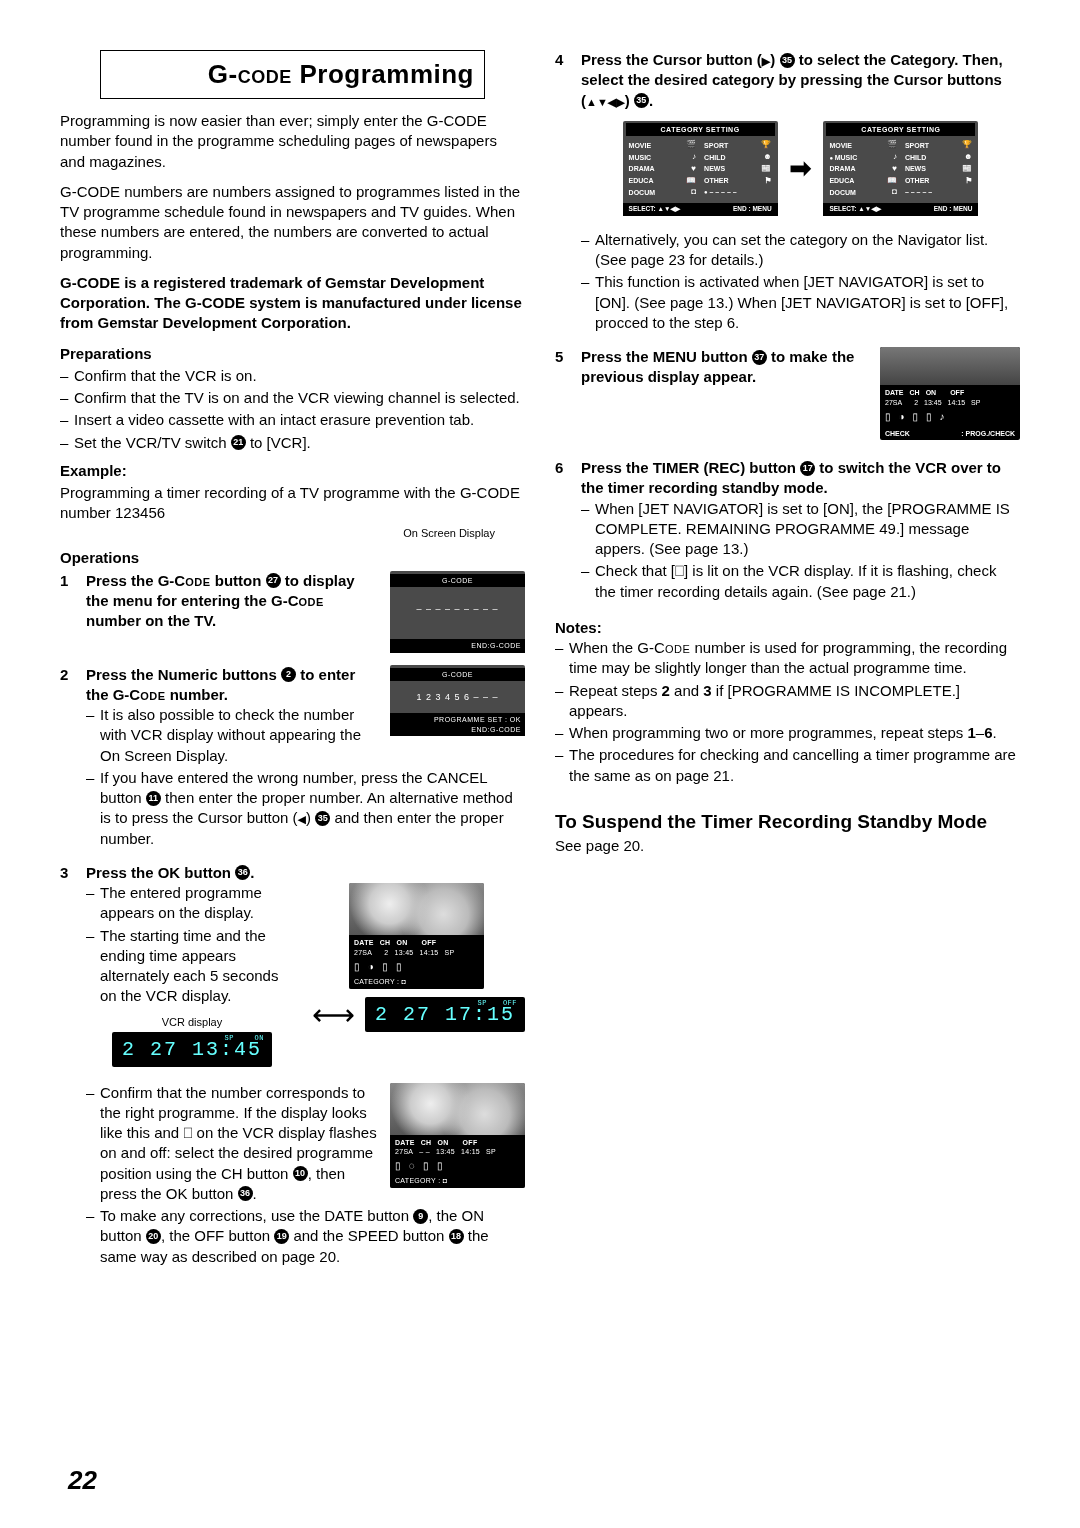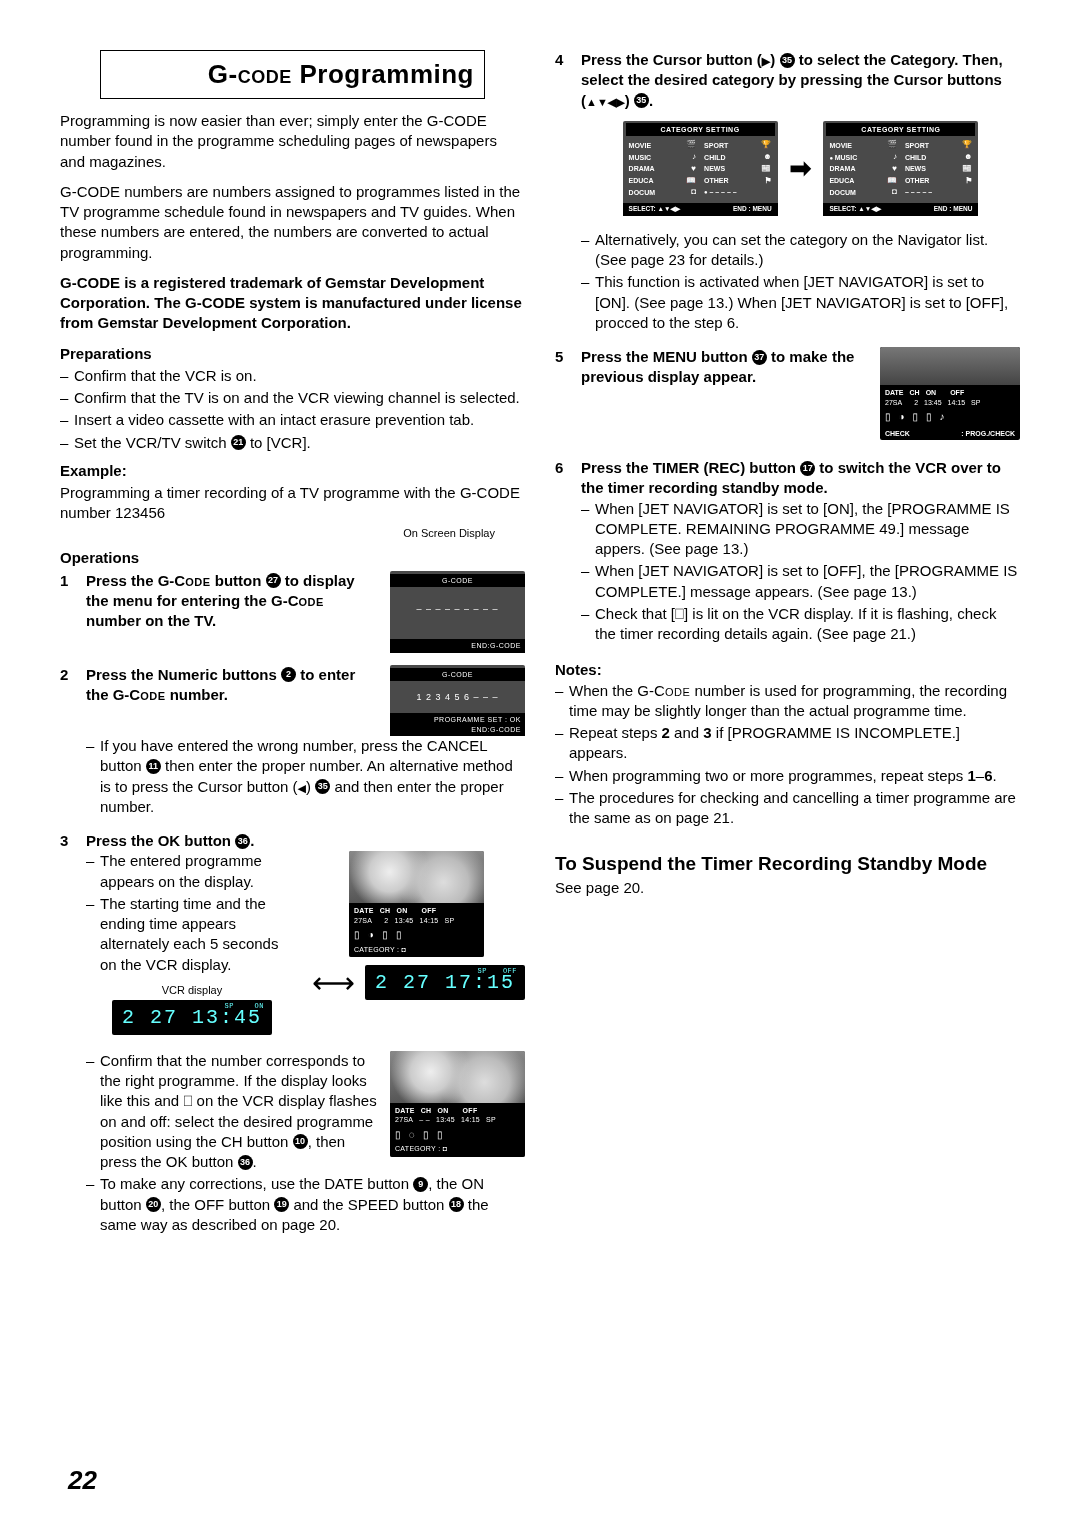--- a/index.html
+++ b/index.html
@@ -168,20 +168,23 @@
           </div>
         </div>
       </li>
 
       <li>
         <div class="num">2</div>
         <div class="body">
           <div class="row-flex">
             <div class="txt">
               <div class="bold">Press the Numeric buttons <span class="ref">2</span> to enter the G-C<span class="sc">ode</span> number.</div>
+              <ul class="dash">
+                <li>It is also possible to check the number with VCR display without appearing the On Screen Display.</li>
+              </ul>
             </div>
             <div class="osd">
               <div class="bar center">G-CODE</div>
               <div class="mid">1 2 3 4 5 6 – – –</div>
               <div class="bar" style="flex-direction:column; align-items:flex-end; gap:0;">
                 <span>PROGRAMME  SET : OK</span>
                 <span>END:G-CODE</span>
               </div>
             </div>
           </div>
@@ -448,21 +451,20 @@
           </div>
         </div>
       </li>
 
       <li style="margin-top:18px;">
         <div class="num">6</div>
         <div class="body">
           <div class="bold">Press the TIMER (REC) button <span class="ref">17</span> to switch the VCR over to the timer recording standby mode.</div>
           <ul class="dash">
             <li>When [JET NAVIGATOR] is set to [ON], the [PROGRAMME IS COMPLETE. REMAINING PROGRAMME 49.] message appers. (See page 13.)</li>
-            <li>When [JET NAVIGATOR] is set to [OFF], the [PROGRAMME IS COMPLETE.] message appears. (See page 13.)</li>
             <li>Check that [⎕] is lit on the VCR display. If it is flashing, check the timer recording details again. (See page 21.)</li>
           </ul>
         </div>
       </li>
     </ol>
 
     <div class="notes-head">Notes:</div>
     <ul class="dash">
       <li>When the G-C<span class="sc">ode</span> number is used for programming, the recording time may be slightly longer than the actual programme time.</li>
       <li>Repeat steps <b>2</b> and <b>3</b> if [PROGRAMME IS INCOMPLETE.] appears.</li>

